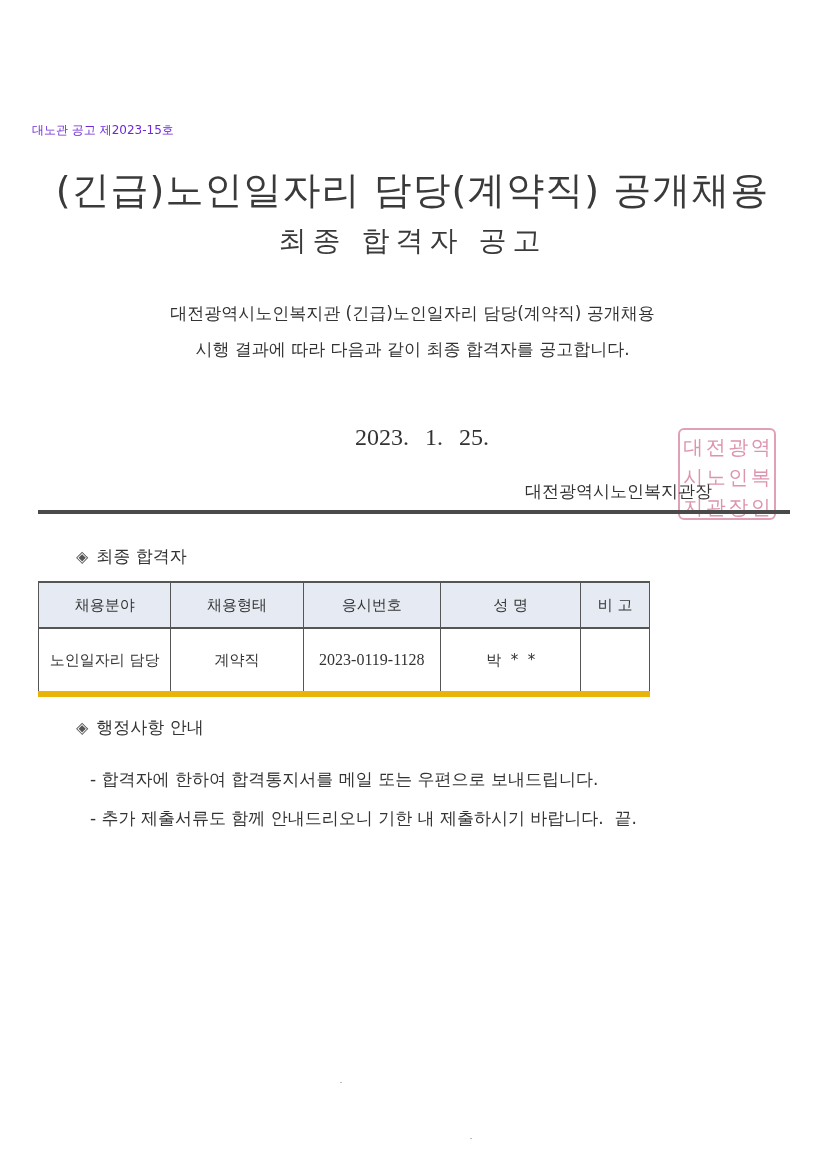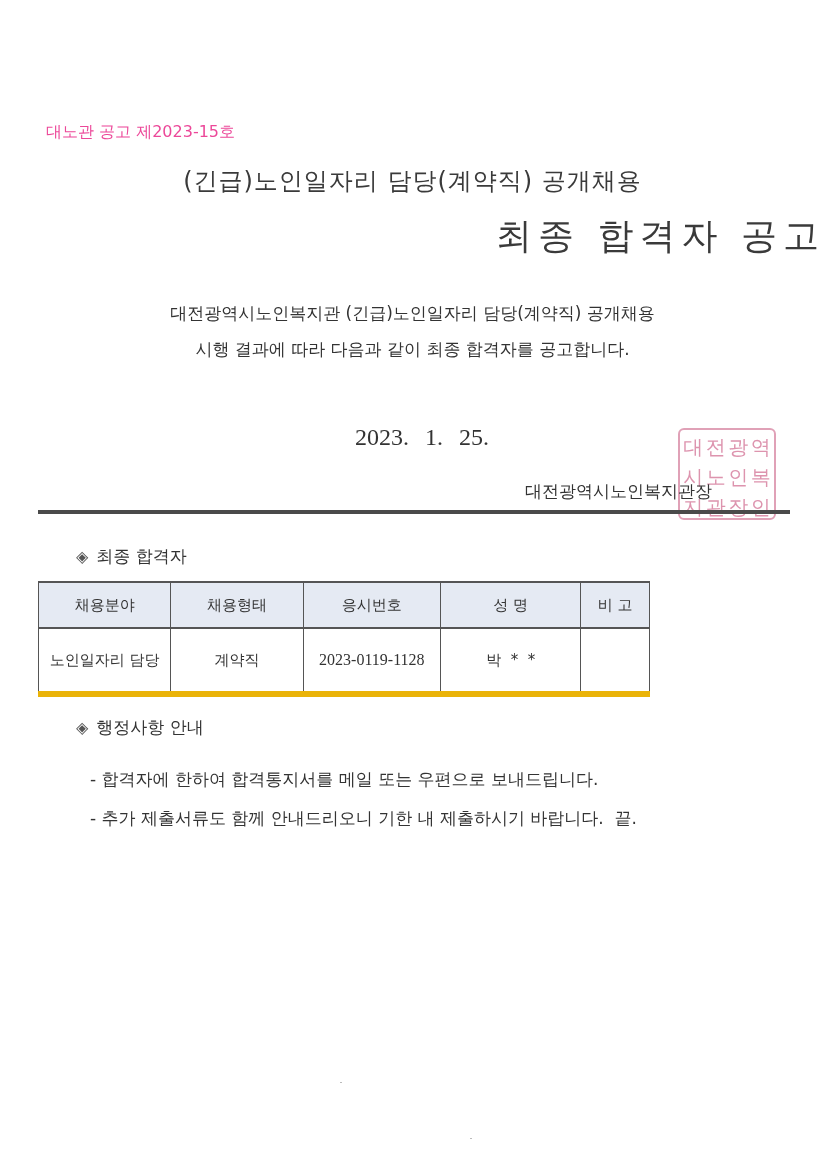--- a/index.html
+++ b/index.html
@@ -1,30 +1,30 @@
 <!DOCTYPE html>
 <html><head>
 <meta charset="utf-8">
 <style>
   html, body { margin: 0; padding: 0; background: #ffffff; }
   body {
     width: 825px; height: 1167px; position: relative; overflow: hidden;
     font-family: "DejaVu Sans", sans-serif; color: #2b2b2b;
   }
   .doc-number {
-    position: absolute; left: 46px; top: 122px;
-    font-size: 16px; color: #ec4899;
+    position: absolute; left: 32px; top: 122px;
+    font-size: 12px; color: #6d28d9;
   }
   .title {
     position: absolute; left: 0; width: 825px; text-align: center;
-    font-size: 24px; color: #3a3a3a; letter-spacing: 1px;
+    font-size: 38px; color: #3a3a3a; letter-spacing: 1px;
     font-family: "DejaVu Sans", sans-serif;
   }
   .title.line1 { top: 165px; }
-  .title.line2 { top: 212px; font-size: 36px; letter-spacing: 6px; text-align: right; }
+  .title.line2 { top: 222px; font-size: 28px; letter-spacing: 6px; }
   .intro {
     position: absolute; left: 0; width: 825px; text-align: center;
     font-size: 17px; color: #333; line-height: 34px;
   }
   .intro.l1 { top: 296px; }
   .intro.l2 { top: 332px; }
   .date {
     position: absolute; left: 355px; top: 424px;
     font-family: "Liberation Serif", serif; font-size: 24px; color: #333;
     word-spacing: 10px;

